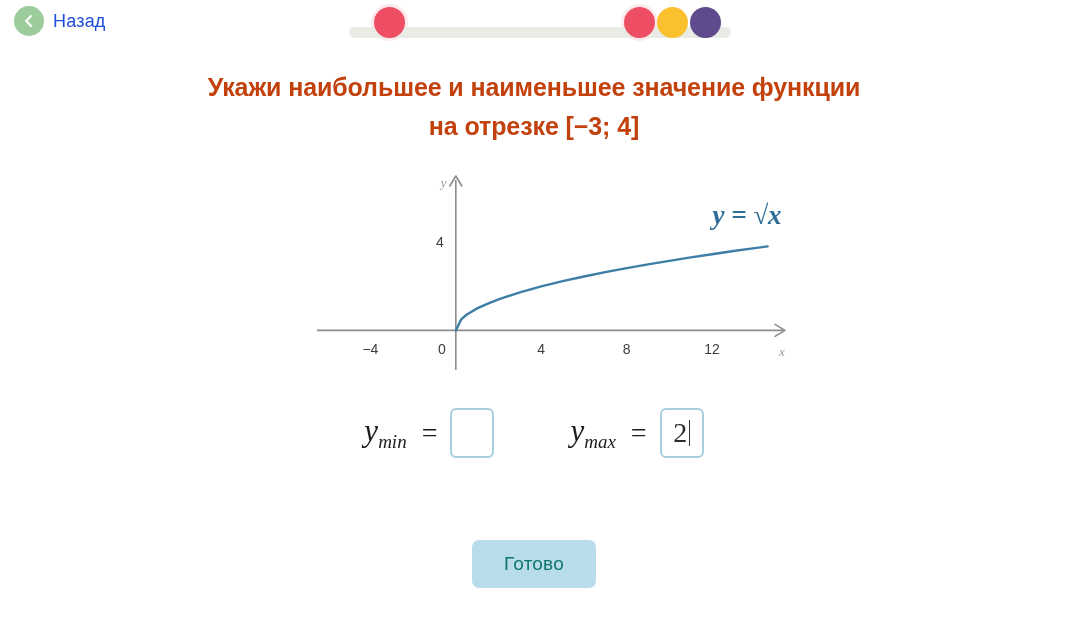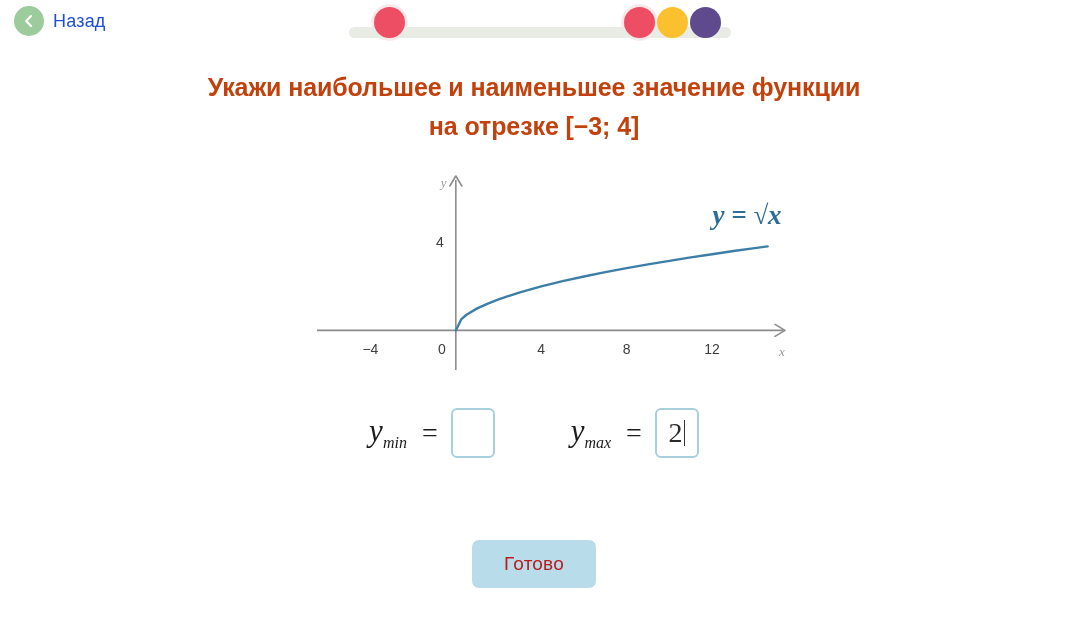--- a/index.html
+++ b/index.html
@@ -123,21 +123,21 @@
     gap: 13px;
   }
   .ans-lbl {
     font-family: "Liberation Serif", serif;
     font-style: italic;
     font-size: 31px;
     color: #1c1c1c;
     white-space: nowrap;
   }
   .ans-lbl sub {
-    font-size: 16px;
+    font-size: 19px;
     font-style: italic;
   }
   .ans-eq {
     font-family: "Liberation Serif", serif;
     font-size: 28px;
     color: #1c1c1c;
     margin-left: 2px;
   }
   .ans-box {
     width: 44px;
@@ -305,14 +305,14 @@
     <span class="ans-eq">=</span>
     <div class="ans-box filled">
       <span>2</span>
         <span class="caret"></span>
     </div>
   </div>
 
 </div>
 
 <div class="submit-wrap">
-  <button class="submit-btn" style="background: rgb(185, 220, 234); color: #b91c1c;">Готово</button>
+  <button class="submit-btn" style="background: rgb(185, 220, 234); color: #0f766e;">Готово</button>
 </div>
 
 </body></html>

